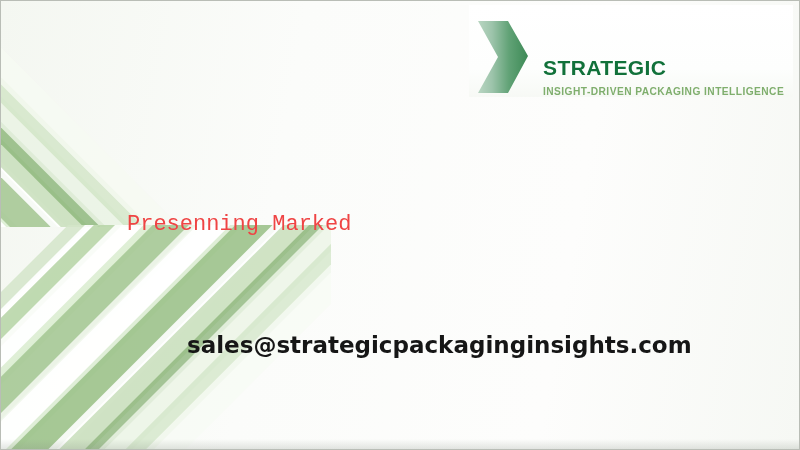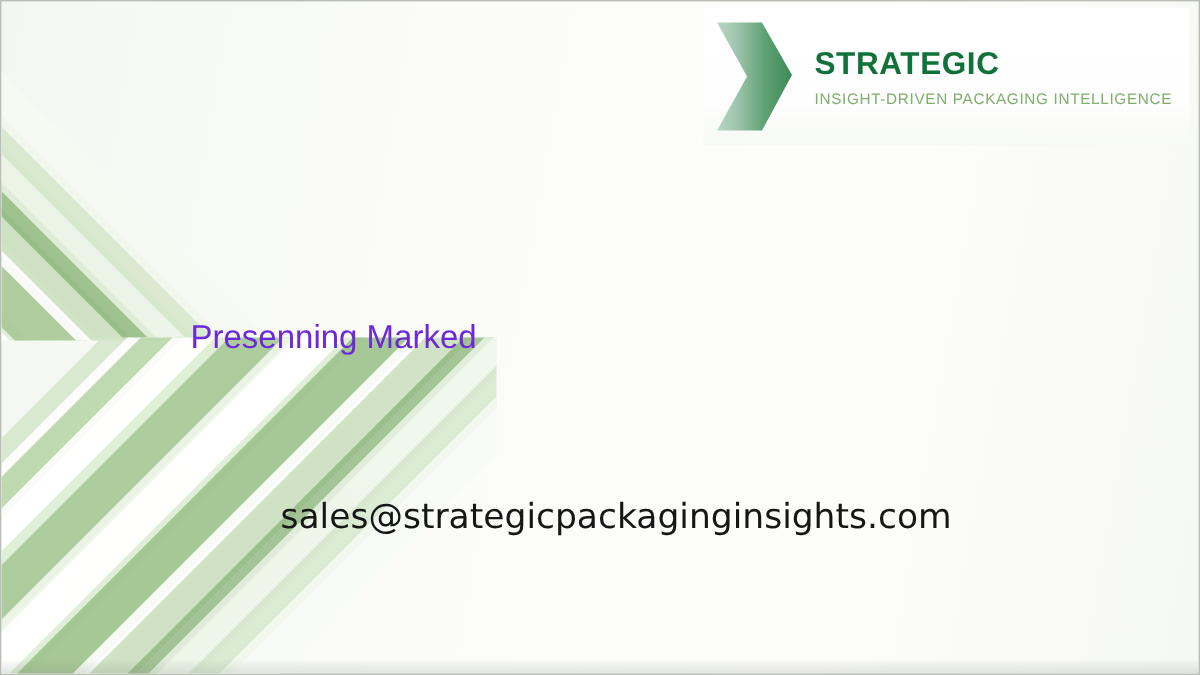--- a/index.html
+++ b/index.html
@@ -65,21 +65,21 @@
 
   
   .logo-panel {
     position: absolute;
     left: 468px;
     top: 4px;
     width: 324px;
     height: 92px;
     background: linear-gradient(180deg, #ffffff 0%, #fdfefd 70%, #f7f9f5 100%);
     display: flex;
-    align-items: center;
+    align-items: flex-end;
   }
   .logo-mark {
     width: 56px;
     height: 80px;
     margin-left: 6px;
     flex: 0 0 auto;
   }
   .logo-text {
     margin-left: 12px;
     display: flex;
@@ -95,41 +95,43 @@
     color: #11713a;
     white-space: nowrap;
   }
   .logo-tagline {
     margin-top: 7px;
     font-family: "Liberation Sans", sans-serif;
     font-size: 10.2px;
     letter-spacing: .45px;
     color: #7fae6d;
     white-space: nowrap;
+    font-weight: bold;
   }
 
   
   .slide-title {
     position: absolute;
     left: 126px;
     top: 211px;
-    font-family: Liberation Sans, sans-serif;
+    font-family: Liberation Mono, monospace;
     font-size: 22px;
-    color: #6d28d9;
+    color: #ef4444;
     white-space: nowrap;
     text-align: right;
   }
   .slide-email {
     position: absolute;
     left: 186px;
     top: 331px;
     font-family: "DejaVu Sans", sans-serif;
     font-size: 23px;
     color: #161616;
     white-space: nowrap;
+    font-weight: bold;
   }
 
   
   .bottom-shade {
     position: absolute;
     left: 0;
     right: 0;
     bottom: 0;
     height: 10px;
     background: linear-gradient(180deg, rgba(140,150,138,0) 0%, rgba(130,140,128,.22) 100%);

